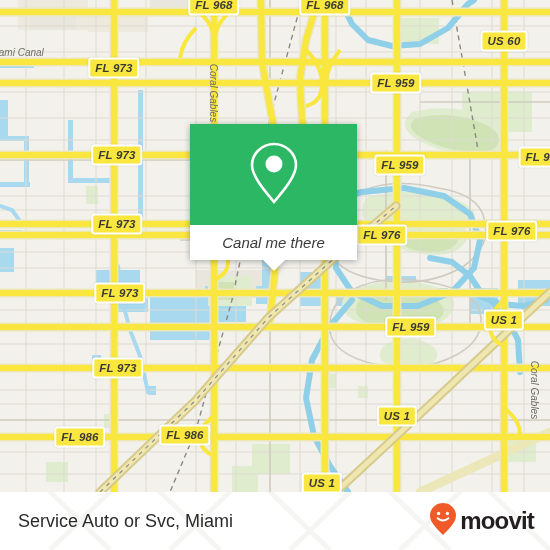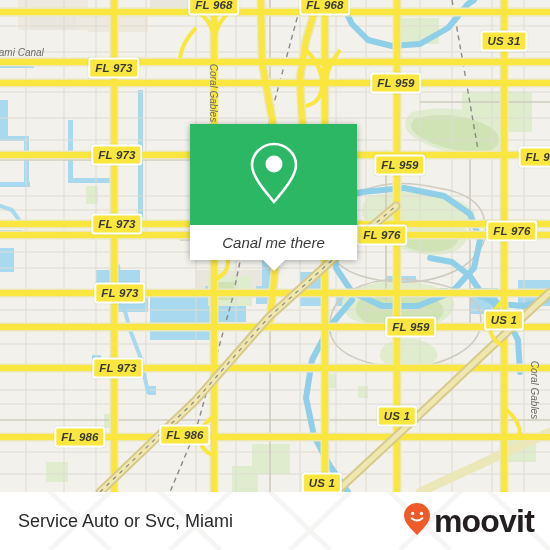--- a/index.html
+++ b/index.html
@@ -125,21 +125,21 @@
   }
   .brand {
     position: absolute;
     right: 16px; top: 50%;
     transform: translateY(-50%);
     display: flex; align-items: center;
     gap: 3px;
   }
   .brand-word {
     color: #231f20;
-    font-size: 32px;
+    font-size: 24px;
     line-height: 30px;
     font-weight: bold;
     letter-spacing: -0.8px;
   }
 </style>
 </head>
 <body>
 
 <div id="app">
 
@@ -333,21 +333,21 @@
         <path d="M214 240 q14 10 14 22 q0 12 -14 18"></path>
         <path d="M214 416 q-14 10 -14 22 q0 12 14 18"></path>
         <path d="M504 300 q-14 12 -14 26 q0 14 14 20"></path>
         <path d="M504 408 q16 12 16 26"></path>
       </g>
     </svg>
 
     <div>
       <div class="shield" style="left:214px;top:5px">FL 968</div>
       <div class="shield" style="left:325px;top:5px">FL 968</div>
-      <div class="shield" style="left:504px;top:41px">US 31</div>
+      <div class="shield" style="left:504px;top:41px">US 60</div>
       <div class="shield" style="left:114px;top:68px">FL 973</div>
       <div class="shield" style="left:396px;top:83px">FL 959</div>
       <div class="shield" style="left:117px;top:155px">FL 973</div>
       <div class="shield" style="left:400px;top:165px">FL 959</div>
       <div class="shield" style="left:541px;top:157px">FL 95</div>
       <div class="shield" style="left:117px;top:224px">FL 973</div>
       <div class="shield" style="left:382px;top:235px">FL 976</div>
       <div class="shield" style="left:512px;top:231px">FL 976</div>
       <div class="shield" style="left:120px;top:293px">FL 973</div>
       <div class="shield" style="left:411px;top:327px">FL 959</div>

